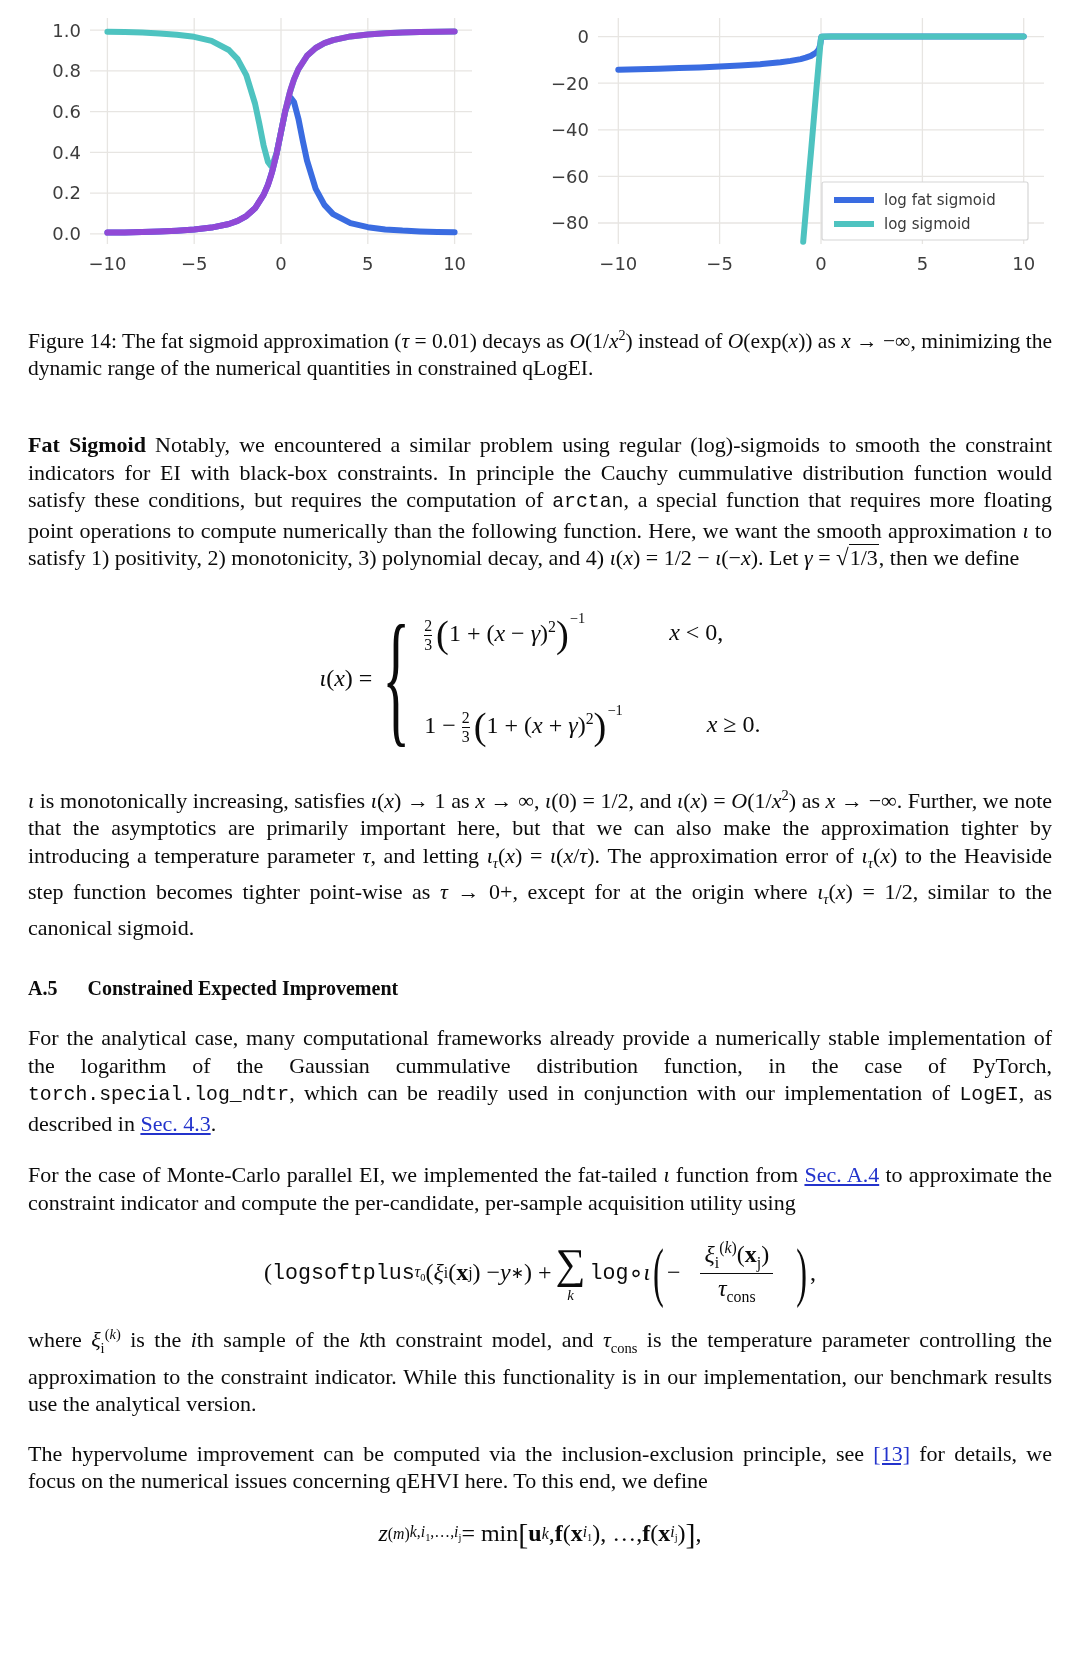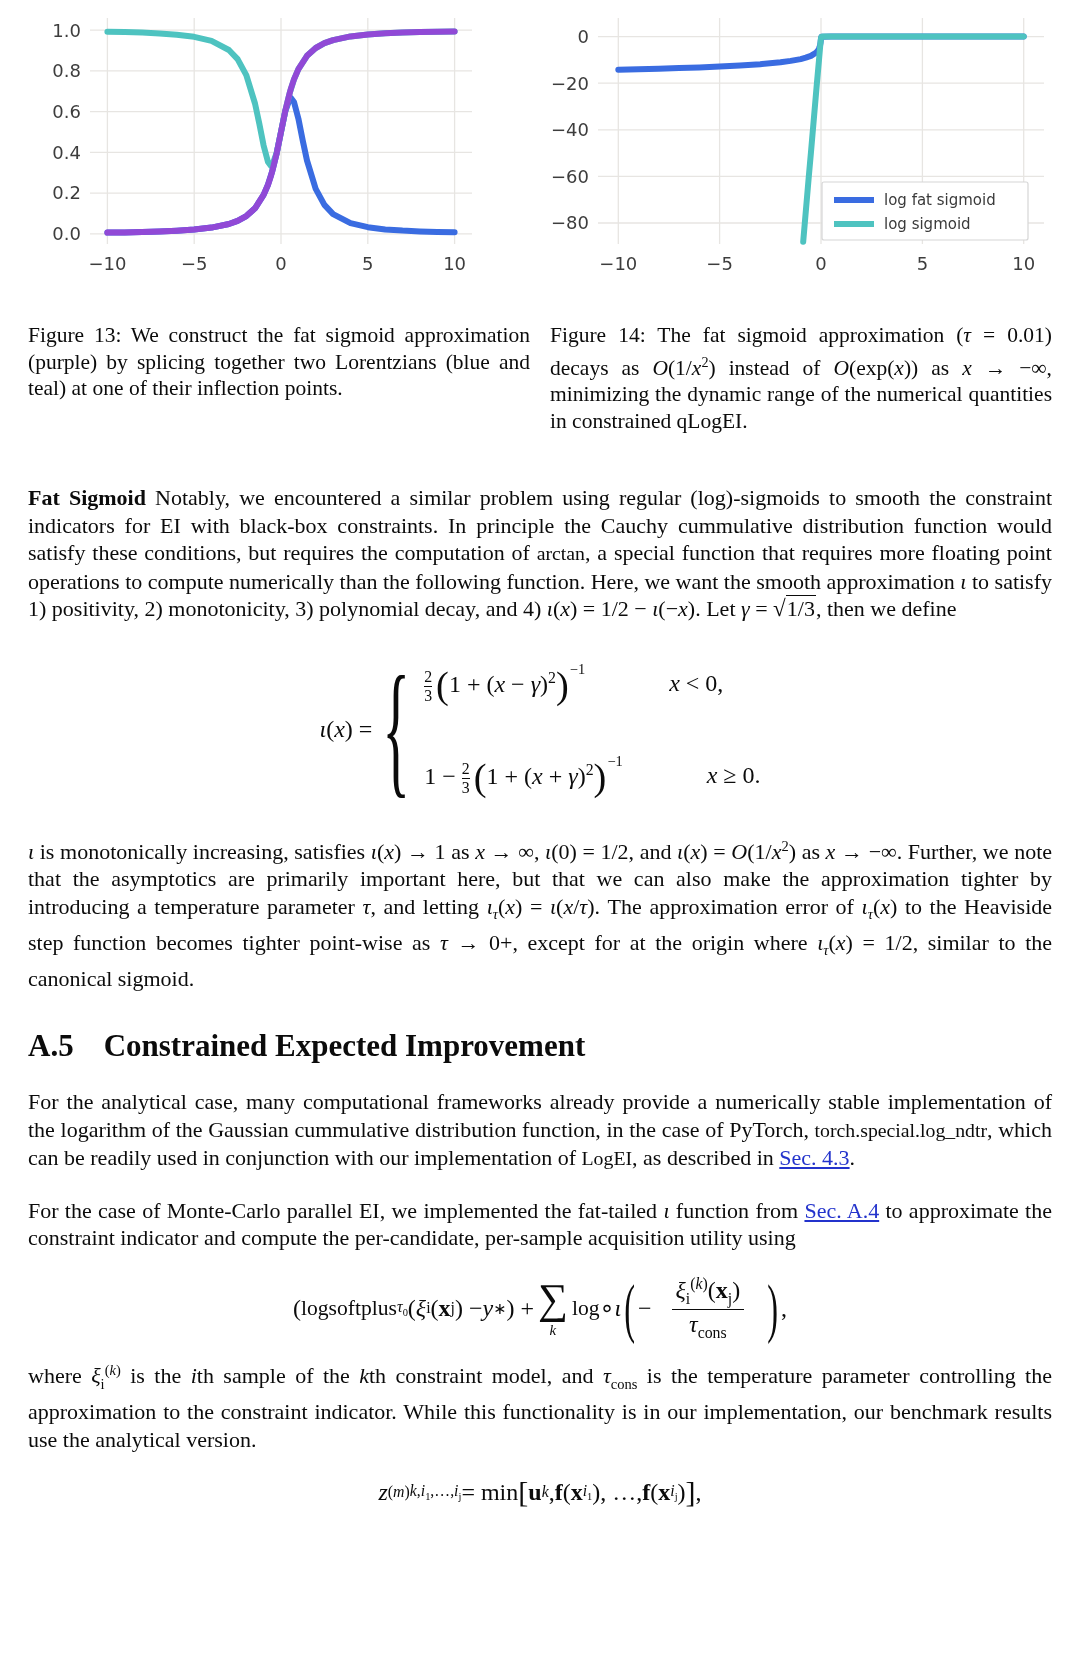--- a/index.html
+++ b/index.html
@@ -16,25 +16,25 @@
   .caption{flex:1;font-size:21.5px;line-height:26.5px;text-align:justify;}
 
   
   .para{font-size:22px;line-height:27.5px;text-align:justify;}
   .p-fat{margin-top:50px;}
   .p-iota{margin-top:18px;}
   .p-a5-1{}
   .p-a5-2{margin-top:24px;}
   .p-where{margin-top:14px;}
   .p-a6-1{margin-top:22px;}
-  h2.sec{font-size:31px;margin:36px 0 24px 0;font-weight:bold;}
+  h2.sec{font-size:20px;margin:36px 0 24px 0;font-weight:bold;}
   h2 .sec-num{margin-right:30px;}
   .it{font-style:italic;}
   b.vec{font-weight:bold;font-style:normal;}
-  .code{font-family:Liberation Serif, serif;font-size:0.9em;}
+  .code{font-family:Liberation Mono, monospace;font-size:0.9em;}
   a.link{color:var(--link);text-decoration:underline;cursor:pointer;}
   sub{font-size:0.66em;}
   sup{font-size:0.66em;}
 
   
   .eq{display:flex;justify-content:center;align-items:center;font-size:24px;}
   .eq-piecewise{margin:14px 0 18px 0;}
   .eq-acq{margin:12px 0 14px 0;}
   .eq-z{margin:14px 0 0 0;}
   .brace{display:inline-block;font-size:58px;font-weight:400;line-height:0;
@@ -143,21 +143,20 @@
             <line x1="284" y1="192" x2="324" y2="192" stroke="#3a6ce1" stroke-width="6" stroke-linecap="butt"></line>
             <text x="334" y="192" dy="0.35em" font-size="15" font-family="DejaVu Sans, sans-serif" fill="#3a3a3a">log fat sigmoid</text>
             <line x1="284" y1="216" x2="324" y2="216" stroke="#4ec3c0" stroke-width="6" stroke-linecap="butt"></line>
             <text x="334" y="216" dy="0.35em" font-size="15" font-family="DejaVu Sans, sans-serif" fill="#3a3a3a">log sigmoid</text>
           </g>
         </svg>
     </div>
   </div>
 
   <div class="captions">
-    <div class="caption">Figure 13:  We construct the fat sigmoid approximation (purple) by splicing together two Lorentzians (blue and teal) at one of their inflection points.</div>
     <div class="caption">Figure 14: The fat sigmoid approximation (<span class="it">τ</span> = 0.01) decays as <span class="it">O</span>(1/<span class="it">x</span><sup>2</sup>) instead of <span class="it">O</span>(exp(<span class="it">x</span>)) as <span class="it">x</span> → −∞, minimizing the dynamic range of the numerical quantities in constrained qLogEI.</div>
   </div>
 
   <p class="para p-fat"><b class="vec">Fat Sigmoid</b>   Notably, we encountered a similar problem using regular (log)-sigmoids to smooth the constraint indicators for EI with black-box constraints. In principle the Cauchy cummulative distribution function would satisfy these conditions, but requires the computation of <span class="code">arctan</span>, a special function that requires more floating point operations to compute numerically than the following function. Here, we want the smooth approximation <span class="it">ι</span> to satisfy 1) positivity, 2) monotonicity, 3) polynomial decay, and 4) <span class="it">ι</span>(<span class="it">x</span>) = 1/2 − <span class="it">ι</span>(−<span class="it">x</span>). Let <span class="it">γ</span> = <span class="sqrt"><span class="rsign">√</span><span class="rbar">1/3</span></span>, then we define</p>
 
   <div class="eq eq-piecewise">
     <span class="eq-lhs"><span class="it">ι</span>(<span class="it">x</span>) =</span>
     <span class="brace">{</span>
     <span class="cases">
       <span class="case-row">
@@ -185,16 +184,17 @@
         <span class="sig">∑</span>
         <span class="su"><span class="it">k</span></span>
       </span> <span class="code">log</span> ∘ <span class="it">ι</span> <span class="bP">(</span>−<span class="frac fb">
         <span class="n"><span class="it">ξ</span><sub>i</sub><sup>(<span class="it">k</span>)</sup>(<b class="vec">x</b><sub>j</sub>)</span>
         <span class="d"><span class="it">τ</span><sub>cons</sub></span>
       </span><span class="bP">)</span> ,</div>
 
   <p class="para p-where">where <span class="it">ξ</span><sub>i</sub><sup>(<span class="it">k</span>)</sup> is the <span class="it">i</span>th sample of the <span class="it">k</span>th constraint model, and <span class="it">τ</span><sub>cons</sub> is the temperature parameter controlling the approximation to the constraint indicator. While this functionality is in our implementation, our benchmark results use the analytical version.</p>
 
 
+  <p class="para p-a6-1">The hypervolume improvement can be computed via the inclusion-exclusion principle, see <a class="link">[13]</a> for details, we focus on the numerical issues concerning qEHVI here. To this end, we define</p>
 
   <div class="eq eq-z"><span class="it">z</span><sup>(<span class="it">m</span>)</sup><sub><span class="it">k</span>,<span class="it">i</span><sub>1</sub>,…,<span class="it">i</span><sub>j</sub></sub> = min <span class="bk">[</span><b class="vec">u</b><sub><span class="it">k</span></sub>, <b class="vec">f</b>(<b class="vec">x</b><sub><span class="it">i</span><sub>1</sub></sub>), …, <b class="vec">f</b>(<b class="vec">x</b><sub><span class="it">i</span><sub>j</sub></sub>)<span class="bk">]</span> ,</div>
 
 </div>
 
 </body></html>

